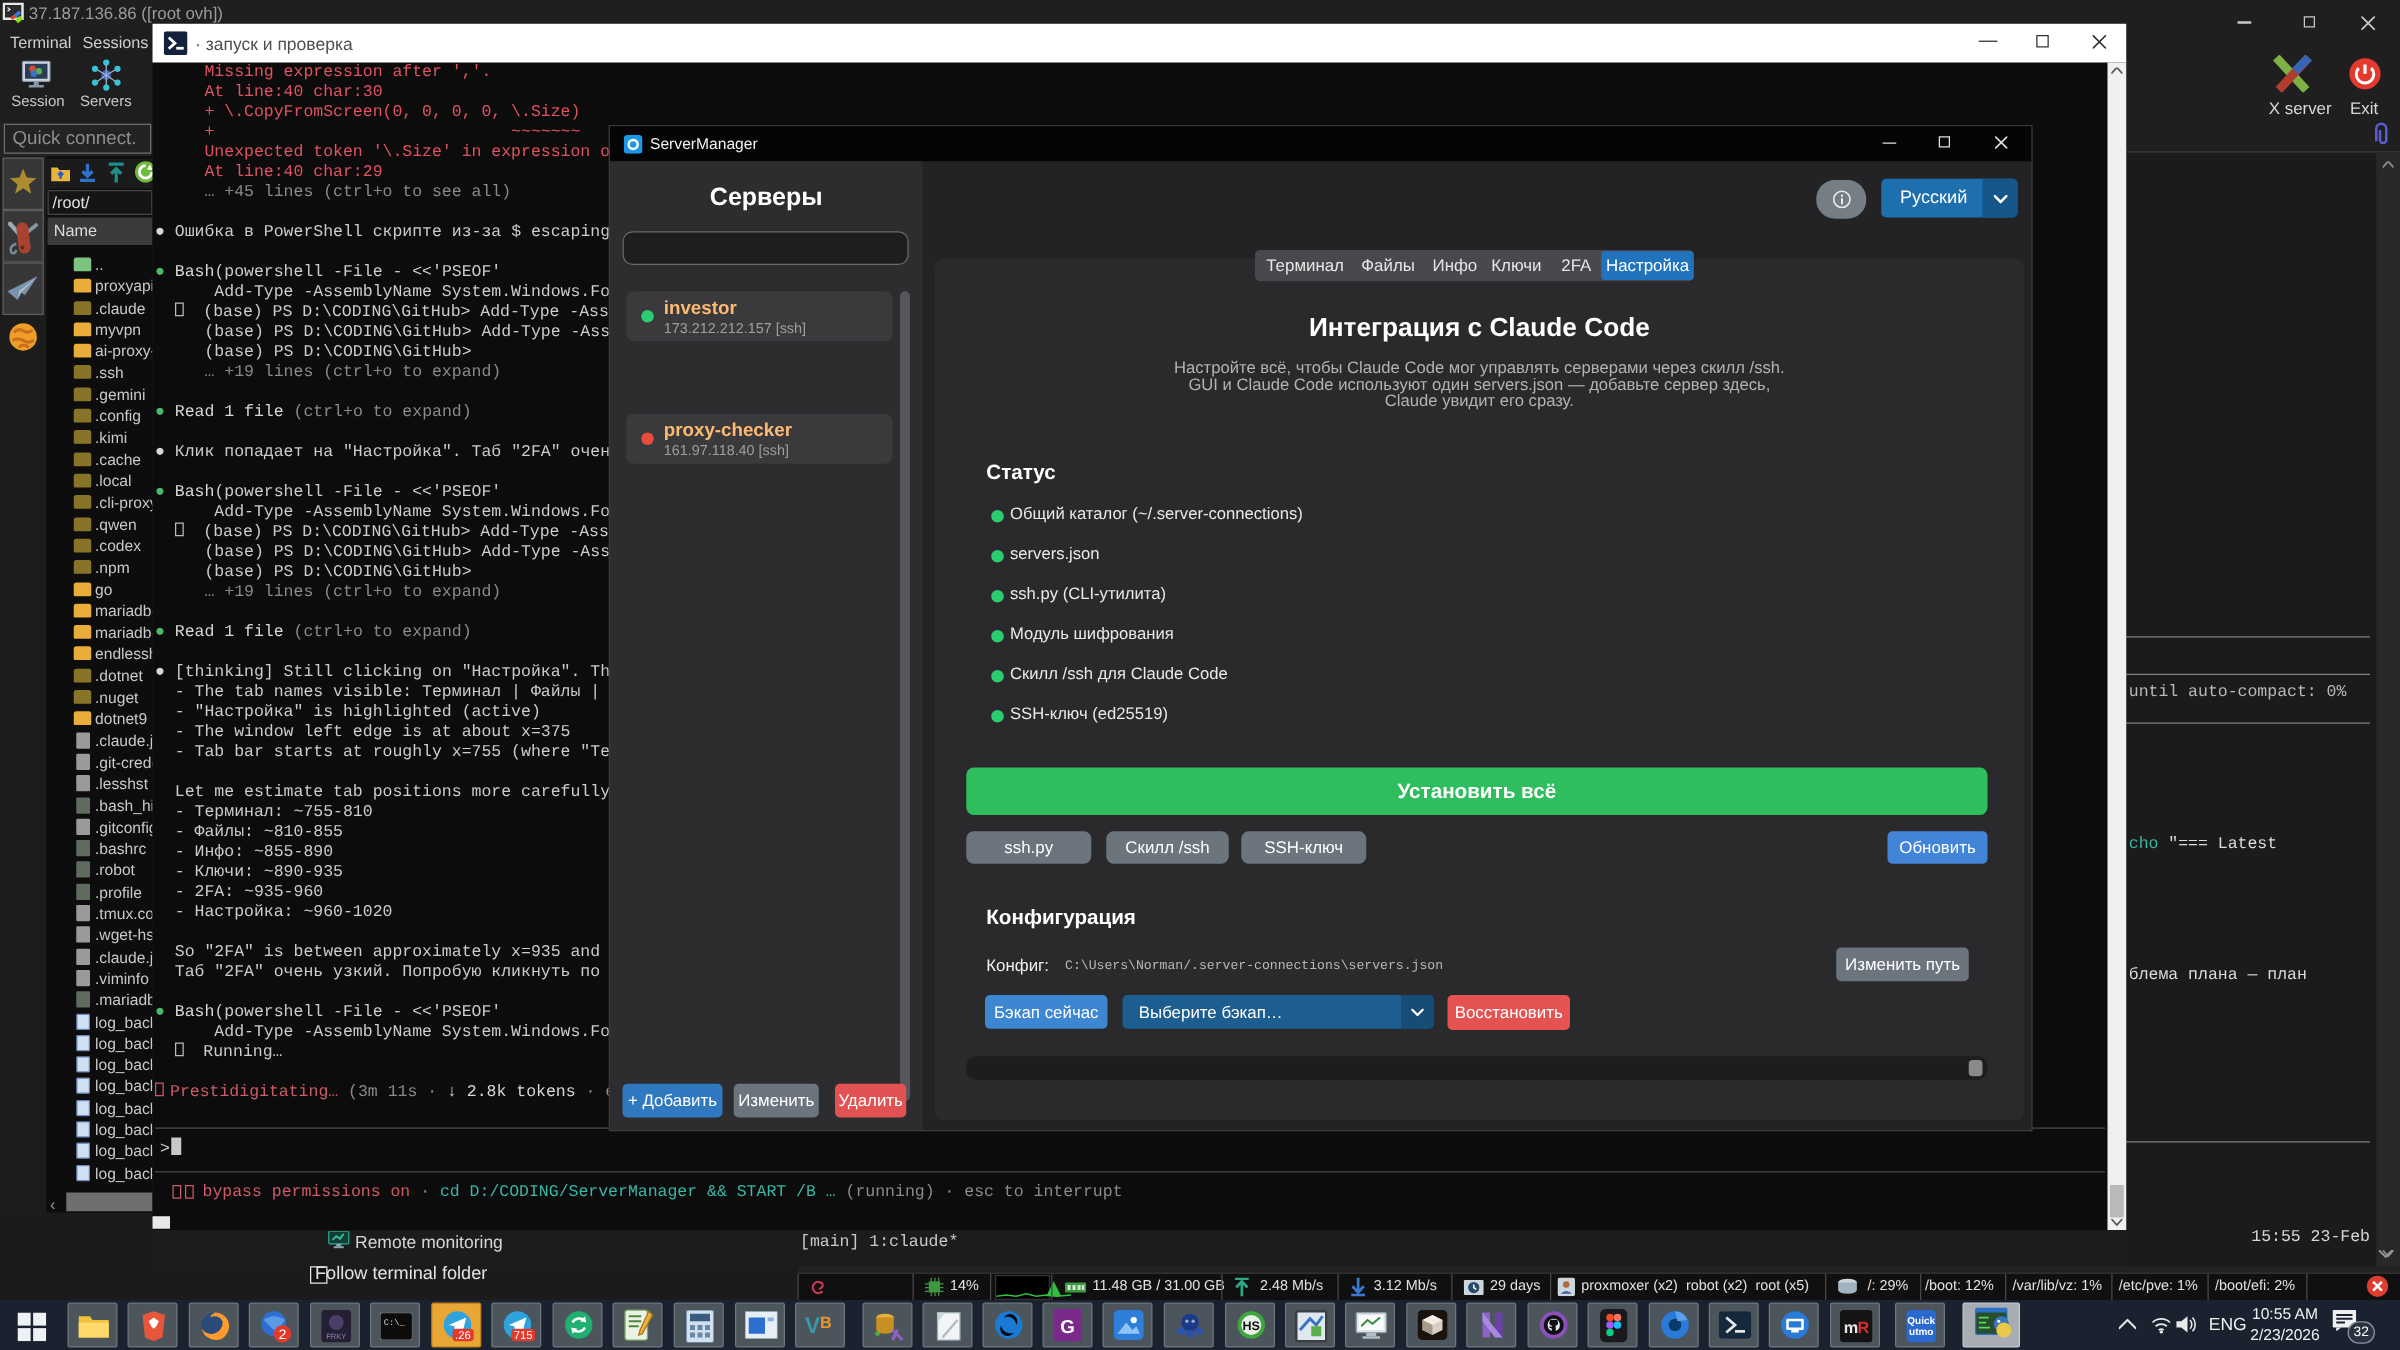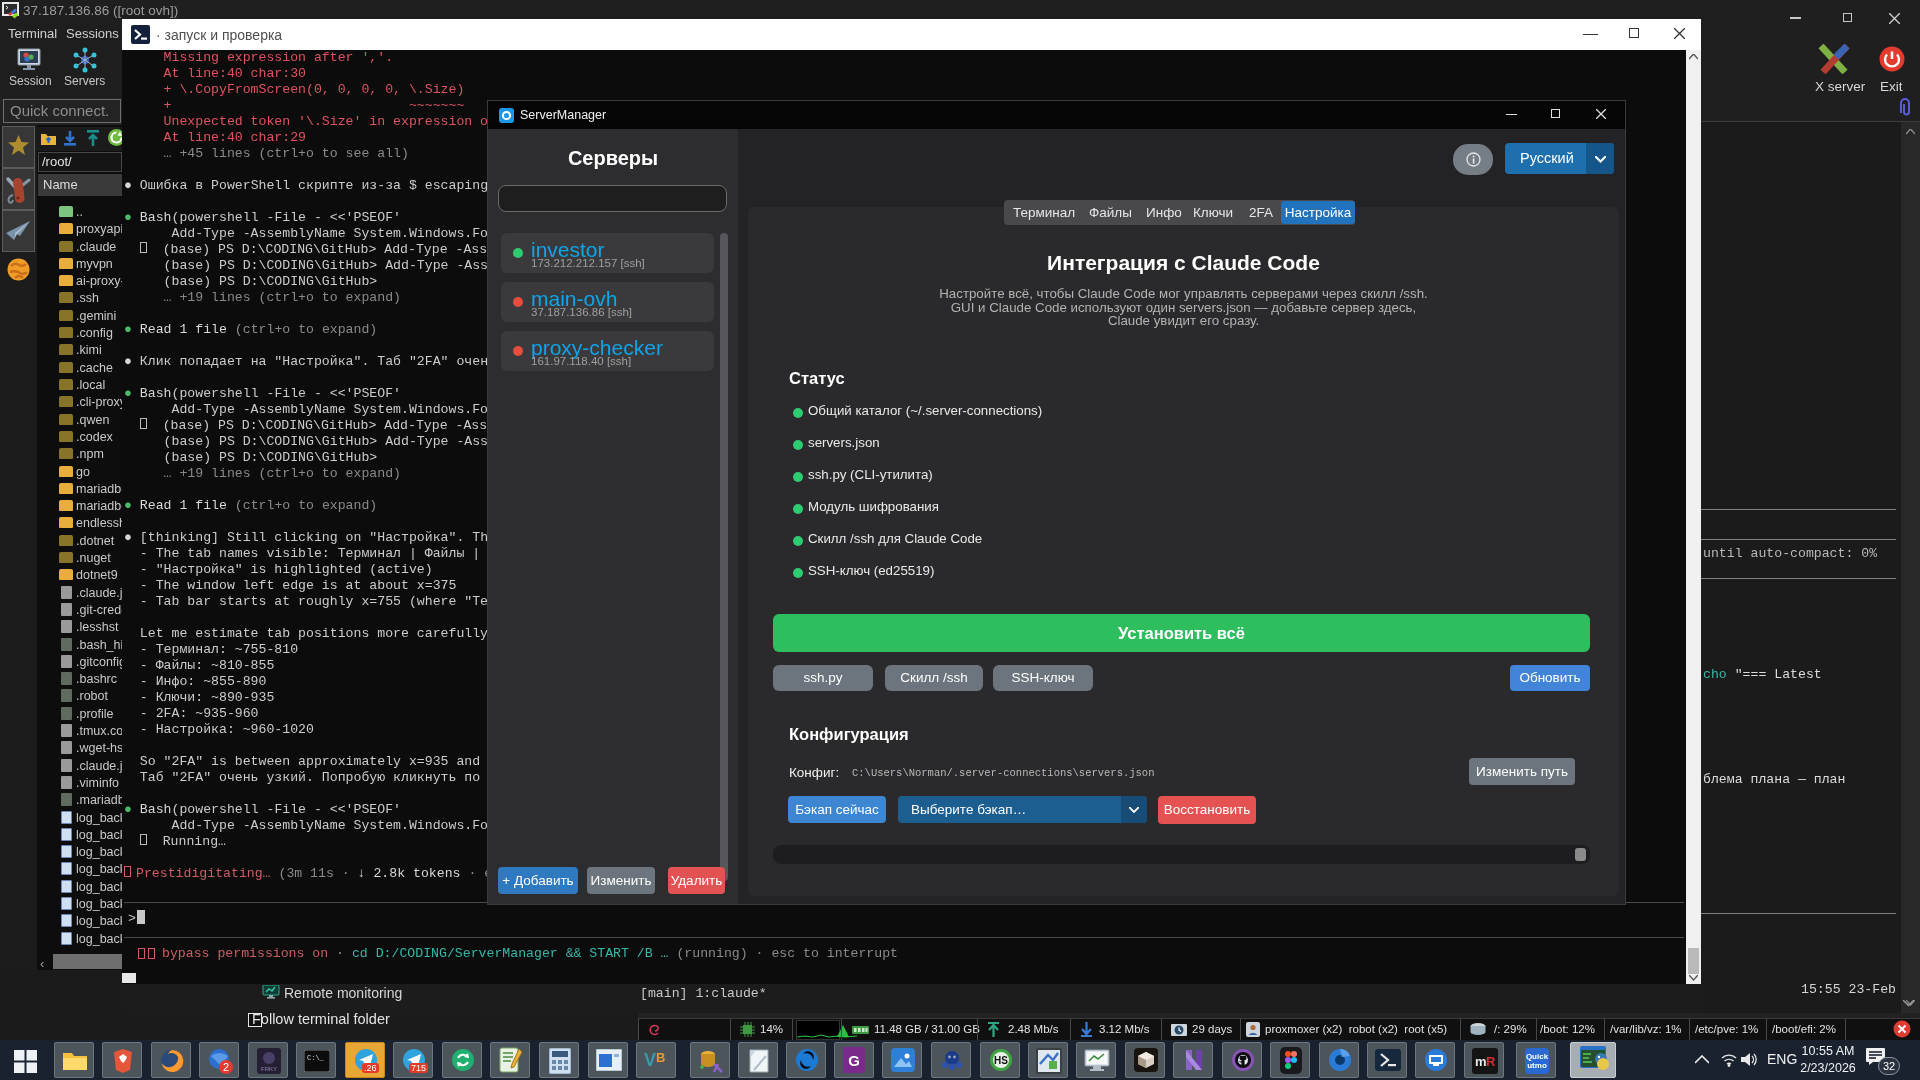--- a/index.html
+++ b/index.html
@@ -35,21 +35,21 @@
 #termtab{left:0;top:0;width:1579px;height:31px;background:#ffffff}
 #termpre{position:absolute;left:2px;top:31px;font-family:"Liberation Mono",monospace;font-size:13.2px;line-height:16px;color:#cccccc;white-space:pre}
 .red{color:#e05261}.grn{color:#4bbb6a}.gry{color:#8a8a8a}.teal{color:#38b8a8}.pnk{color:#ce5b67}.wht{color:#d8d8d8}
 #tscroll{left:1564px;top:31px;width:15px;height:934px;background:#f0f0f0}
 
 #sm{left:487px;top:100px;width:1139px;height:805px;background:#232325;border:1px solid #3a3a3a}
 #smtitle{left:0;top:0;width:1137px;height:28px;background:#050505;color:#f0f0f0;font-size:12.5px}
 #smside{left:0;top:28px;width:250px;height:775px;background:#2d2d30}
 .smitem{left:13px;width:213px;height:40px;background:#3a3a3c;border-radius:6px}
 .smdot{position:absolute;left:12px;top:15px;width:10px;height:10px;border-radius:50%}
-.smname{position:absolute;left:30px;top:5px;color:#0ea5e9;font-weight:normal;font-size:21px}
+.smname{position:absolute;left:30px;top:5px;color:#fdba74;font-weight:bold;font-size:15px}
 .smip{position:absolute;left:30px;top:24px;color:#9f9f9f;font-size:11.5px}
 .btn{position:absolute;border-radius:4px;color:#fff;text-align:center}
 
 #taskbar{left:0;top:1040px;width:1920px;height:40px;background:#1a2230}
 .tbtn{position:absolute;top:1042px;width:40px;height:36px;background:#4c555c;border:1px solid #6e777e;border-radius:2px}
 </style></head><body>
 <div id="s">
 
 <div class="ab" id="titlebar">
       <svg class="ab" style="left:2px;top:2px" width="19" height="19">
@@ -559,25 +559,20 @@
           <path d="M0 0 L10 10 M10 0 L0 10" stroke="#e0e0e0" stroke-width="1.3"></path>
         </svg>
  </div>
  <div class="ab" id="smside">
   <div class="ab" style="left:0;top:18px;width:250px;text-align:center;color:#fff;font-weight:bold;font-size:20px">Серверы</div>
   <div class="ab" style="left:10px;top:56px;width:229px;height:27px;background:#1e1e1e;border:1.5px solid #6a6a6a;border-radius:8px"></div>
   <div class="ab smitem" style="top:104px">
           <span class="smdot" style="background:#2ecc71"></span>
           <span class="smname">investor</span>
           <span class="smip">173.212.212.157 [ssh]</span>
-        </div>
-  <div class="ab smitem" style="top:153px">
-          <span class="smdot" style="background:#e74c3c"></span>
-          <span class="smname">main-ovh</span>
-          <span class="smip">37.187.136.86 [ssh]</span>
         </div>
   <div class="ab smitem" style="top:202px">
           <span class="smdot" style="background:#e74c3c"></span>
           <span class="smname">proxy-checker</span>
           <span class="smip">161.97.118.40 [ssh]</span>
         </div>
   <div class="ab" style="left:232px;top:104px;width:8px;height:648px;background:#56565c;border-radius:4px"></div>
   <div class="btn" style="left:10px;top:738px;width:80px;height:27px;background:#2e79bf;font-size:13.5px;line-height:27px">+ Добавить</div>
   <div class="btn" style="left:99px;top:738px;width:68px;height:27px;background:#6c757d;font-size:13.5px;line-height:27px">Изменить</div>
   <div class="btn" style="left:180px;top:738px;width:57px;height:27px;background:#e25252;font-size:13.5px;line-height:27px;overflow:hidden">Удалить</div>

